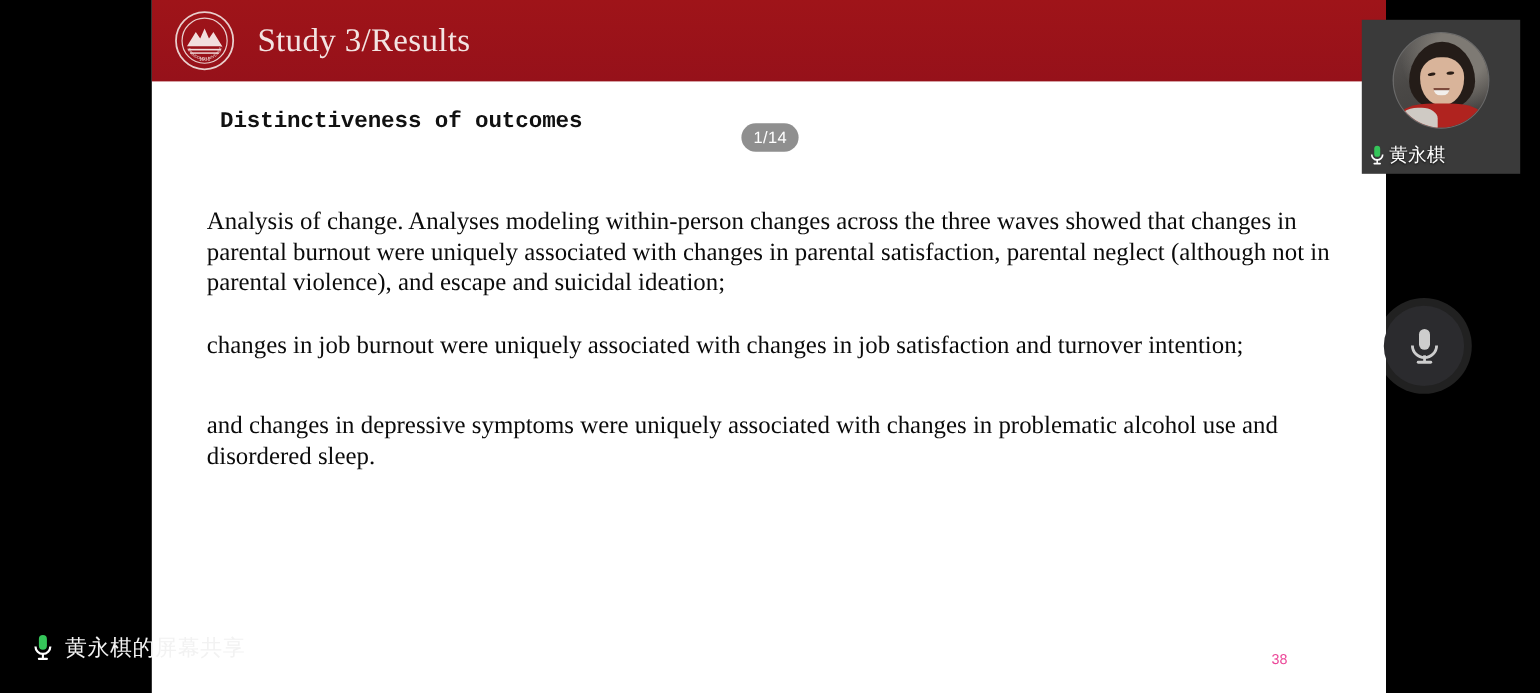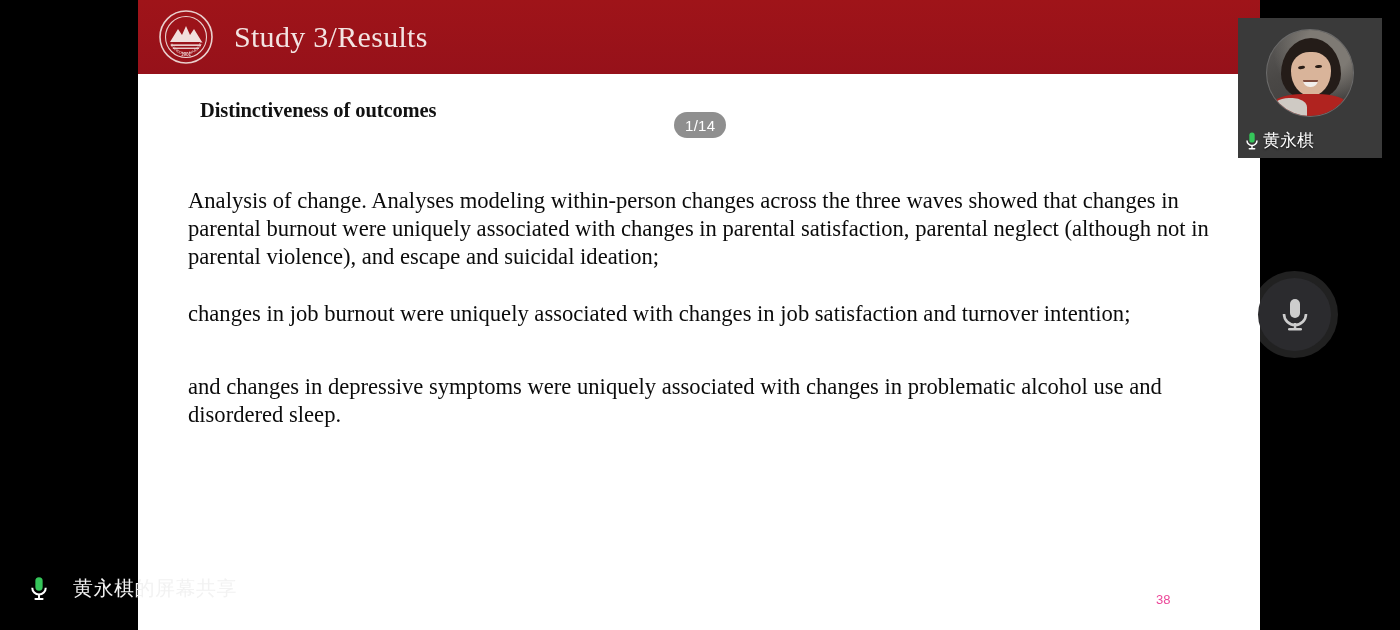--- a/index.html
+++ b/index.html
@@ -40,21 +40,21 @@
     font-family:"Liberation Serif", serif;
     font-size:30px;
     letter-spacing:.3px;
     white-space:nowrap;
   }
 
   
   .slide-body { position:absolute; left:0; top:74px; width:1122px; height:556px; }
   .heading {
     position:absolute; left:62px; top:25px;
-    font-family:Liberation Serif, serif;
+    font-family:Liberation Mono, monospace;
     font-size:20.5px; font-weight:bold; color:#111;
     letter-spacing:-.1px;
   }
   .para {
     position:absolute; left:50px;
     width:1040px;
     font-family:Liberation Serif, serif;
     font-size:22.6px;
     line-height:28px;
     color:#0b0b0b;
@@ -166,21 +166,21 @@
   .mic-fab-halo {
     position:absolute; left:1251px; top:271px;
     width:87px; height:87px;
     border-radius:50%;
     background:rgba(255,255,255,.13);
   }
 
   
   .share-bar {
     position:absolute; left:28px; top:575px;
-    display:flex; align-items:center; gap:23px;
+    display:flex; align-items:center; gap:9px;
   }
   .share-label {
     color:#f2f2f2;
     font-family:"DejaVu Sans", sans-serif;
     font-size:20px;
     letter-spacing:.5px;
     white-space:nowrap;
   }
 </style>
 </head>

